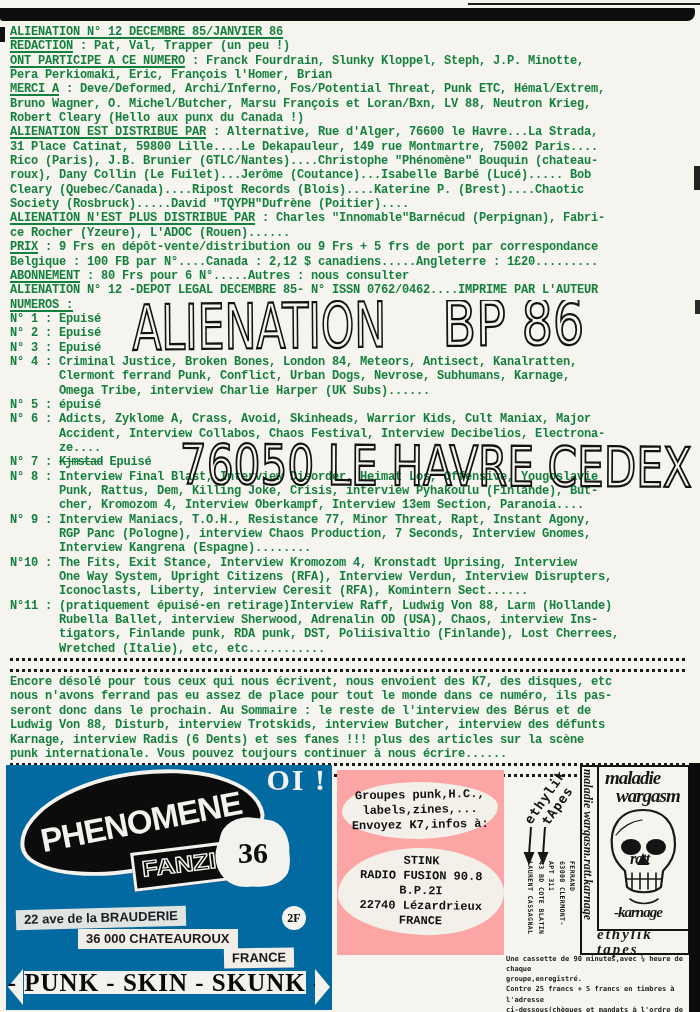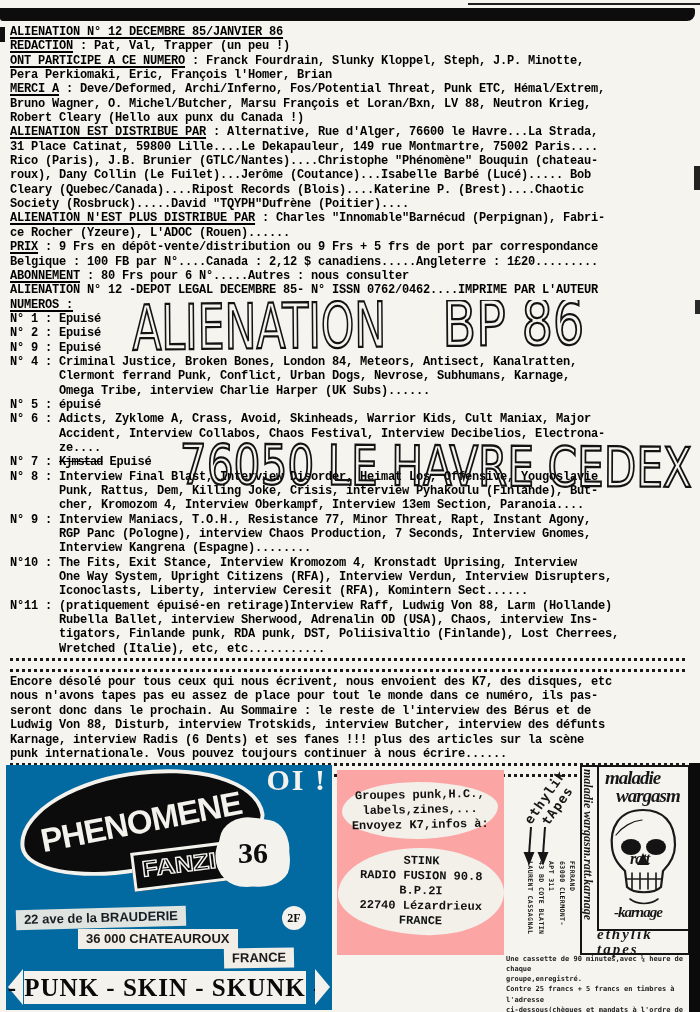--- a/index.html
+++ b/index.html
@@ -10,21 +10,21 @@
   }
   
   .topbar{position:absolute;left:0;top:8px;width:695px;height:13px;background:#0d0d0d;
     border-radius:0 2px 8px 3px;}
   .topline{position:absolute;left:468px;top:3px;width:232px;height:2px;background:#1d1d1d;}
   .lmark{position:absolute;left:0;top:27px;width:5px;height:15px;background:#101010;}
   .rmark{position:absolute;left:694px;top:166px;width:6px;height:24px;background:#222;}
   .rmark2{position:absolute;left:695px;top:300px;width:5px;height:14px;background:#2a2a2a;}
   
   .typed{position:absolute;left:10px;top:25px;width:682px;
-    font:700 12px/14.35px "Liberation Mono",monospace;letter-spacing:-0.2px;color:#000000;}
+    font:700 12px/14.35px "Liberation Mono",monospace;letter-spacing:-0.2px;color:#15803d;}
   .tl{white-space:pre;}
   .tl .u{text-decoration:underline;text-underline-offset:2px;text-decoration-thickness:1.5px;}
   .tl .ov{font-weight:900;letter-spacing:-1px;text-decoration:line-through;margin-top:32px;}
   .sep{height:8px;width:99%;border-top:3px dotted #1b1b1b;border-bottom:3px dotted #1b1b1b;margin:2px 0 3px;}
   
   .ov1{position:absolute;left:128px;top:300px;pointer-events:none;}
   .ov2{position:absolute;left:178px;top:436px;pointer-events:none;}
   .ov1 text,.ov2 text{fill:none;stroke:#131313;stroke-width:1.8;font-family:"DejaVu Sans",sans-serif;}
   
   .ads{position:absolute;left:0;top:763px;width:700px;height:249px;}
@@ -44,21 +44,21 @@
     box-shadow:7px 4px 0 -4px #f4f2ec,-6px 6px 0 -4px #f4f2ec,5px -6px 0 -4px #f4f2ec,-4px -6px 0 -4px #f4f2ec;}
   .splat span{font:900 30px/1 "Liberation Serif",serif;color:#0c0c0c;transform:rotate(-8deg);}
   .price{position:absolute;left:276px;top:141px;width:24px;height:24px;border-radius:50%;
     background:#f4f2ec;color:#0c0c0c;display:flex;align-items:center;justify-content:center;
     font:700 12px/1 "Liberation Serif",serif;}
   .addr{position:absolute;background:#f0eee6;color:#1a1a1a;font:700 13px/1.25 "Liberation Sans",sans-serif;
     padding:2px 8px;white-space:nowrap;}
   .addr1{left:10px;top:143px;transform:rotate(-1.5deg);opacity:.93;}
   .addr2{left:72px;top:164px;}
   .addr3{left:218px;top:183px;transform:rotate(-1deg);}
-  .banner{position:absolute;left:18px;top:206px;width:282px;height:33px;background:#f4f2ec;
+  .banner{position:absolute;left:18px;top:206px;width:282px;height:23px;background:#f4f2ec;
     display:flex;align-items:center;justify-content:center;}
   .banner span{font:900 25px/1 "Liberation Serif",serif;color:#0a0a0a;letter-spacing:1px;white-space:nowrap;}
   .arrowL{position:absolute;left:2px;top:204px;width:0;height:0;
     border-top:18px solid transparent;border-bottom:18px solid transparent;border-right:15px solid #f4f2ec;}
   .arrowR{position:absolute;left:309px;top:204px;width:0;height:0;
     border-top:18px solid transparent;border-bottom:18px solid transparent;border-left:15px solid #f4f2ec;}
   
   .ad-mid{position:absolute;left:337px;top:7px;width:167px;height:185px;background:#fca5a5;}
   .mblob{position:absolute;background:#f2f0e9;color:#111;
     font:700 12px/1.25 "Liberation Mono",monospace;white-space:pre-line;text-align:center;padding:6px 8px;}
@@ -115,21 +115,21 @@
     <div class="tl">Society (Rosbruck).....David "TQYPH"Dufrène (Poitier)....</div>
     <div class="tl"><span class="u">ALIENATION N'EST PLUS DISTRIBUE PAR</span> : Charles "Innomable"Barnécud (Perpignan), Fabri-</div>
     <div class="tl">ce Rocher (Yzeure), L'ADOC (Rouen)......</div>
     <div class="tl"><span class="u">PRIX</span> : 9 Frs en dépôt-vente/distribution ou 9 Frs + 5 frs de port par correspondance</div>
     <div class="tl">Belgique : 100 FB par N°....Canada : 2,12 $ canadiens.....Angleterre : 1£20.........</div>
     <div class="tl"><span class="u">ABONNEMENT</span> : 80 Frs pour 6 N°.....Autres : nous consulter</div>
     <div class="tl">ALIENATION N° 12 -DEPOT LEGAL DECEMBRE 85- N° ISSN 0762/0462....IMPRIME PAR L'AUTEUR</div>
     <div class="tl"><span class="u">NUMEROS :</span></div>
     <div class="tl">N° 1 : Epuisé</div>
     <div class="tl">N° 2 : Epuisé</div>
-    <div class="tl">N° 9 : Epuisé</div>
+    <div class="tl">N° 3 : Epuisé</div>
     <div class="tl">N° 4 : Criminal Justice, Broken Bones, London 84, Meteors, Antisect, Kanalratten,</div>
     <div class="tl">       Clermont ferrand Punk, Conflict, Urban Dogs, Nevrose, Subhumans, Karnage,</div>
     <div class="tl">       Omega Tribe, interview Charlie Harper (UK Subs)......</div>
     <div class="tl">N° 5 : épuisé</div>
     <div class="tl">N° 6 : Adicts, Zyklome A, Crass, Avoid, Skinheads, Warrior Kids, Cult Maniax, Major</div>
     <div class="tl">       Accident, Interview Collabos, Chaos Festival, Interview Decibelios, Electrona-</div>
     <div class="tl">       ze....</div>
     <div class="tl">N° 7 : <span class="ov">Kjmstad</span> Epuisé</div>
     <div class="tl">N° 8 : Interview Final Blast, Interview Disorder, Heimat Los, Offensive, Yougoslavie</div>
     <div class="tl">       Punk, Rattus, Dem, Killing Joke, Crisis, interview Pyhakoulu (Finlande), But-</div>
@@ -139,21 +139,21 @@
     <div class="tl">       Interview Kangrena (Espagne)........</div>
     <div class="tl">N°10 : The Fits, Exit Stance, Interview Kromozom 4, Kronstadt Uprising, Interview</div>
     <div class="tl">       One Way System, Upright Citizens (RFA), Interview Verdun, Interview Disrupters,</div>
     <div class="tl">       Iconoclasts, Liberty, interview Ceresit (RFA), Komintern Sect......</div>
     <div class="tl">N°11 : (pratiquement épuisé-en retirage)Interview Raff, Ludwig Von 88, Larm (Hollande)</div>
     <div class="tl">       Rubella Ballet, interview Sherwood, Adrenalin OD (USA), Chaos, interview Ins-</div>
     <div class="tl">       tigators, Finlande punk, RDA punk, DST, Poliisivaltio (Finlande), Lost Cherrees,</div>
     <div class="tl">       Wretched (Italie), etc, etc...........</div>
     <div class="sep"></div>
     <div class="tl">Encore désolé pour tous ceux qui nous écrivent, nous envoient des K7, des disques, etc</div>
-    <div class="tl">nous n'avons tapes pas eu assez de place pour tout le monde dans ce numéro, ils pas-</div>
+    <div class="tl">nous n'avons ferrand pas eu assez de place pour tout le monde dans ce numéro, ils pas-</div>
     <div class="tl">seront donc dans le prochain. Au Sommaire : le reste de l'interview des Bérus et de</div>
     <div class="tl">Ludwig Von 88, Disturb, interview Trotskids, interview Butcher, interview des défunts</div>
     <div class="tl">Karnage, interview Radis (6 Dents) et ses fanes !!! plus des articles sur la scène</div>
     <div class="tl">punk internationale. Vous pouvez toujours continuer à nous écrire......</div>
     <div class="sep"></div>
   </div>
 
 <div class="ov1">
   <svg width="470" height="66" viewBox="0 0 470 66">
     <g transform="scale(1,1.25) rotate(-0.6)">

